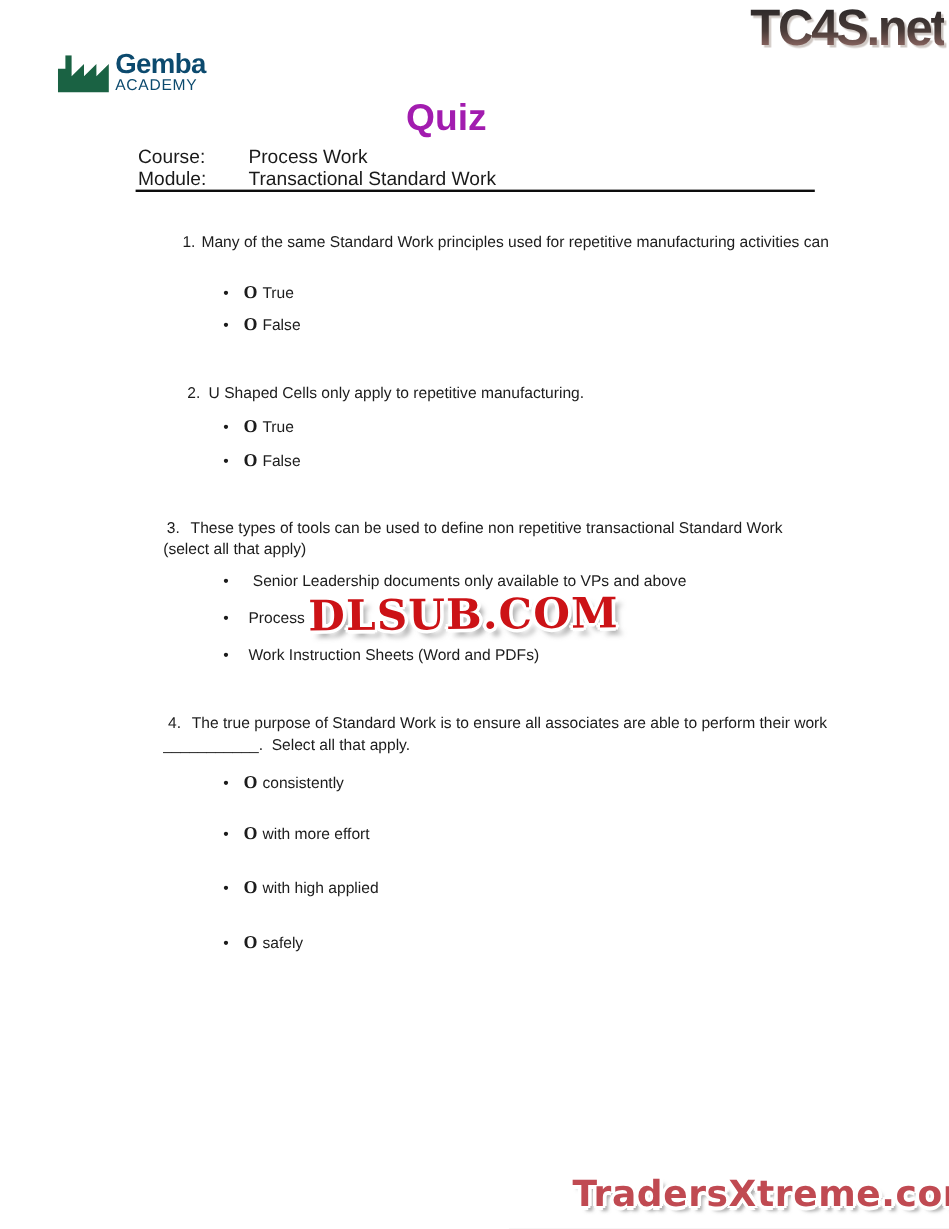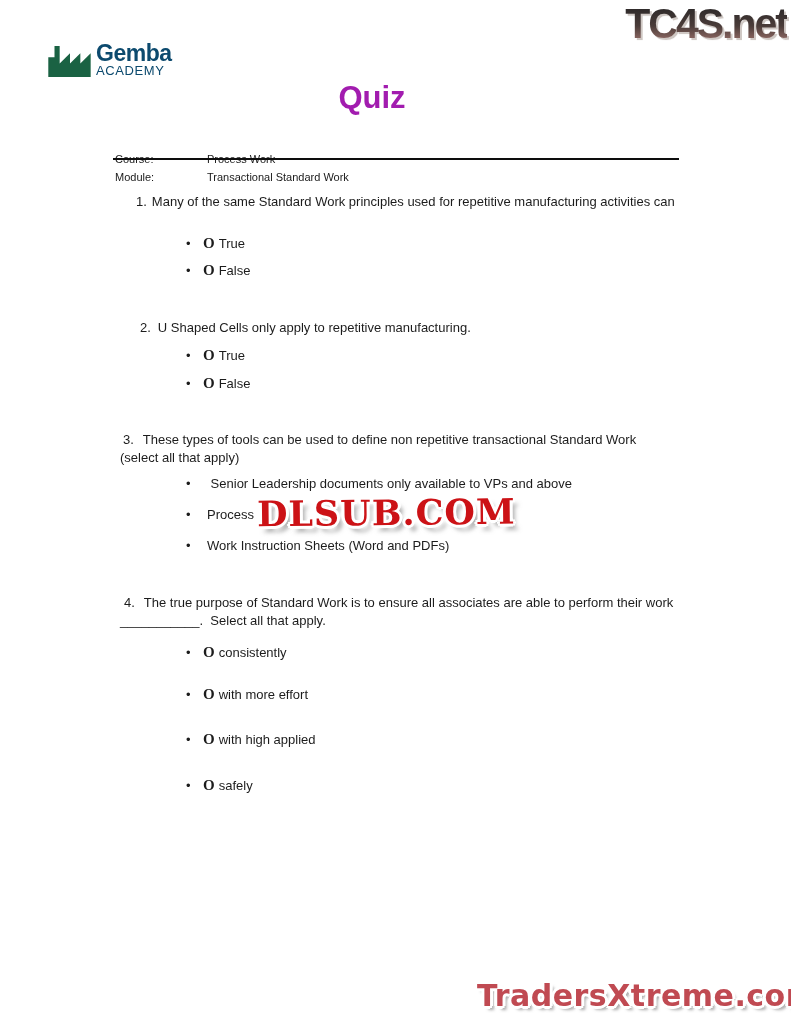--- a/index.html
+++ b/index.html
@@ -33,27 +33,27 @@
     position:absolute; top:0px; right:4px;
     font-size:41px; font-weight:bold; letter-spacing:-2px;
     font-family:"Liberation Sans", sans-serif;
     background:linear-gradient(180deg,#2e2a2a 18%,#4a3c39 55%,#a1746e 92%);
     -webkit-background-clip:text; background-clip:text; color:transparent;
     filter:drop-shadow(2px 2px 0.5px #cfc8c4);
     transform:scaleY(1.04);
   }
 
   
-  .meta { position:absolute; left:115px; top:123px; width:564px; font-size:11px; line-height:18px; color:#1a1a1a;margin-top:27px; }
+  .meta { position:absolute; left:115px; top:123px; width:564px; font-size:16px; line-height:18px; color:#1a1a1a; }
   .meta-row { display:flex; }
   .meta-label { width:92px; }
   .meta-rule { position:absolute; left:113px; top:158px; width:566px; height:0; border-top:2px solid #0d0d0d; }
 
   
-  .q { position:absolute; left:120px; width:640px; font-size:13px; line-height:18px; color:#1c1c1c; }
+  .q { position:absolute; left:136px; width:640px; font-size:13px; line-height:18px; color:#1c1c1c; }
   .q-line { white-space:pre; }
   .q-num { display:inline-block; }
   #q1 { top:193px; } #q1 .q-num { margin-left:16px; margin-right:5px; }
   #q2 { top:319px; } #q2 .q-num { margin-left:20px; margin-right:7px; }
   #q3 { top:431px; } #q3 .q-num { margin-left:3px;  margin-right:9px; }
   #q4 { top:594px; } #q4 .q-num { margin-left:4px;  margin-right:9px; }
 
   .opt { position:absolute; left:186px; display:flex; align-items:baseline; font-size:13px; line-height:15px; color:#1c1c1c; }
   .bullet { display:inline-block; width:17px; font-size:13px; }
   .radio { font-family:"Liberation Serif", serif; font-weight:bold; font-size:15px; margin-right:4px; white-space:pre; }

